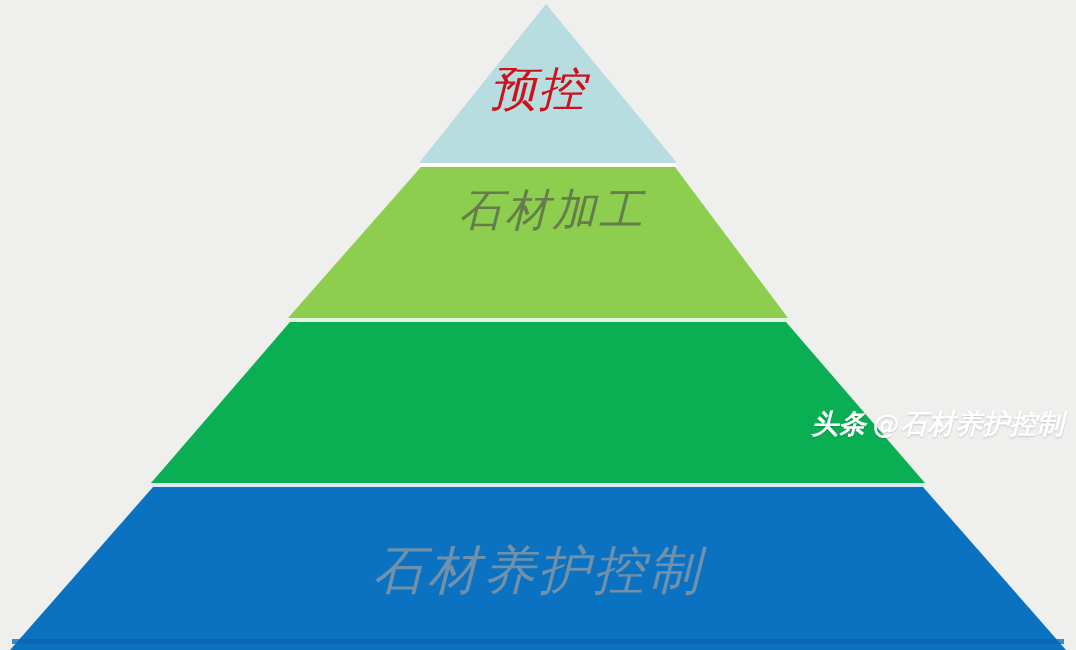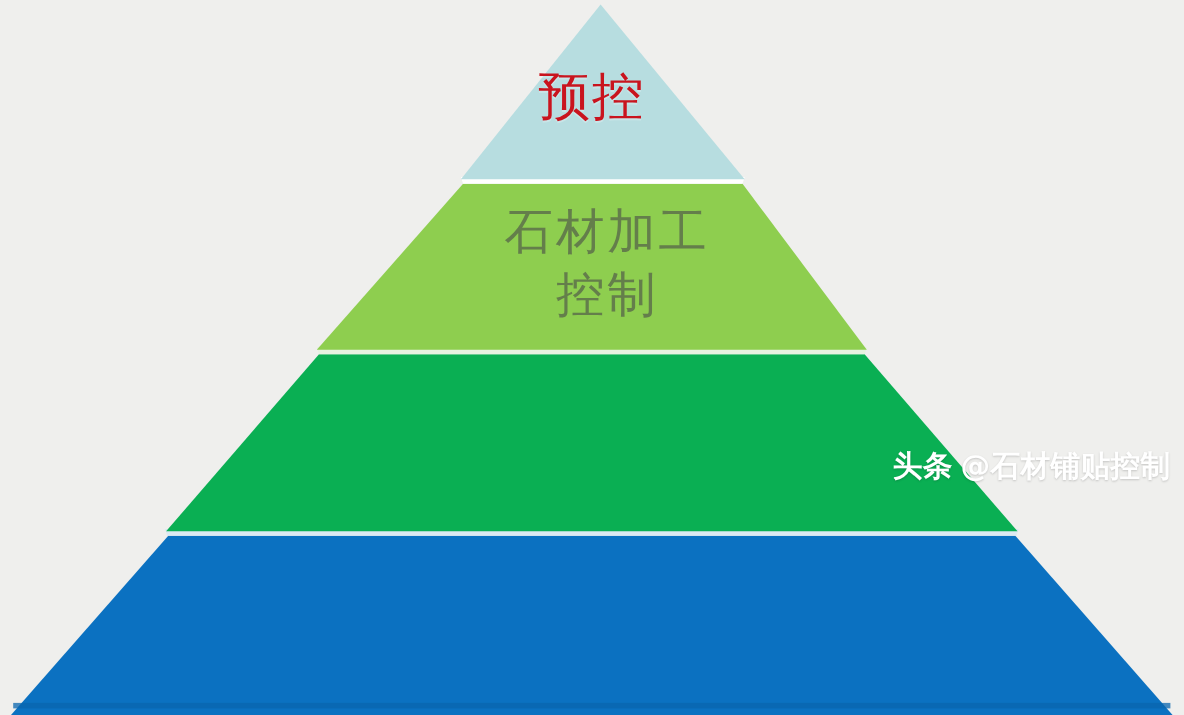--- a/index.html
+++ b/index.html
@@ -12,20 +12,21 @@
     overflow: hidden;
     background: #efefed;
     font-family: "Liberation Sans", sans-serif;
   }
 
   #diagram-root {
     position: relative;
     width: 1076px;
     height: 464px;
     background: #efefed;
+    font-style: italic;
   }
 
   
   #pyramid-svg {
     position: absolute;
     left: 0;
     top: 0;
     width: 1076px;
     height: 650px;
     display: block;
@@ -118,22 +119,23 @@
 
     <polygon points="421,167 675,167 788,318 288,318" fill="#8ece4f"></polygon>
 
     <polygon points="419,161 677,161 675,167 421,167" fill="#ffffff"></polygon>
 
     <polygon points="546,4 677,163 419,163" fill="#b7dde0"></polygon>
   </svg>
 
   <div class="tier-label" id="label-tier-1">预控</div>
 
-  <div class="tier-label" id="label-tier-2"><span>石材加工</span><br><span>控制</span></div>
+  <div class="tier-label" id="label-tier-2"><span>石材加工</span><br></div>
 
 
+  <div class="tier-label" id="label-tier-4">石材养护控制</div>
 
   <div id="watermark">
     <span class="wm-brand">头条</span>
-    <span class="wm-handle">@石材铺贴控制</span>
+    <span class="wm-handle">@石材养护控制</span>
   </div>
 
 </div>
 
 </body></html>

